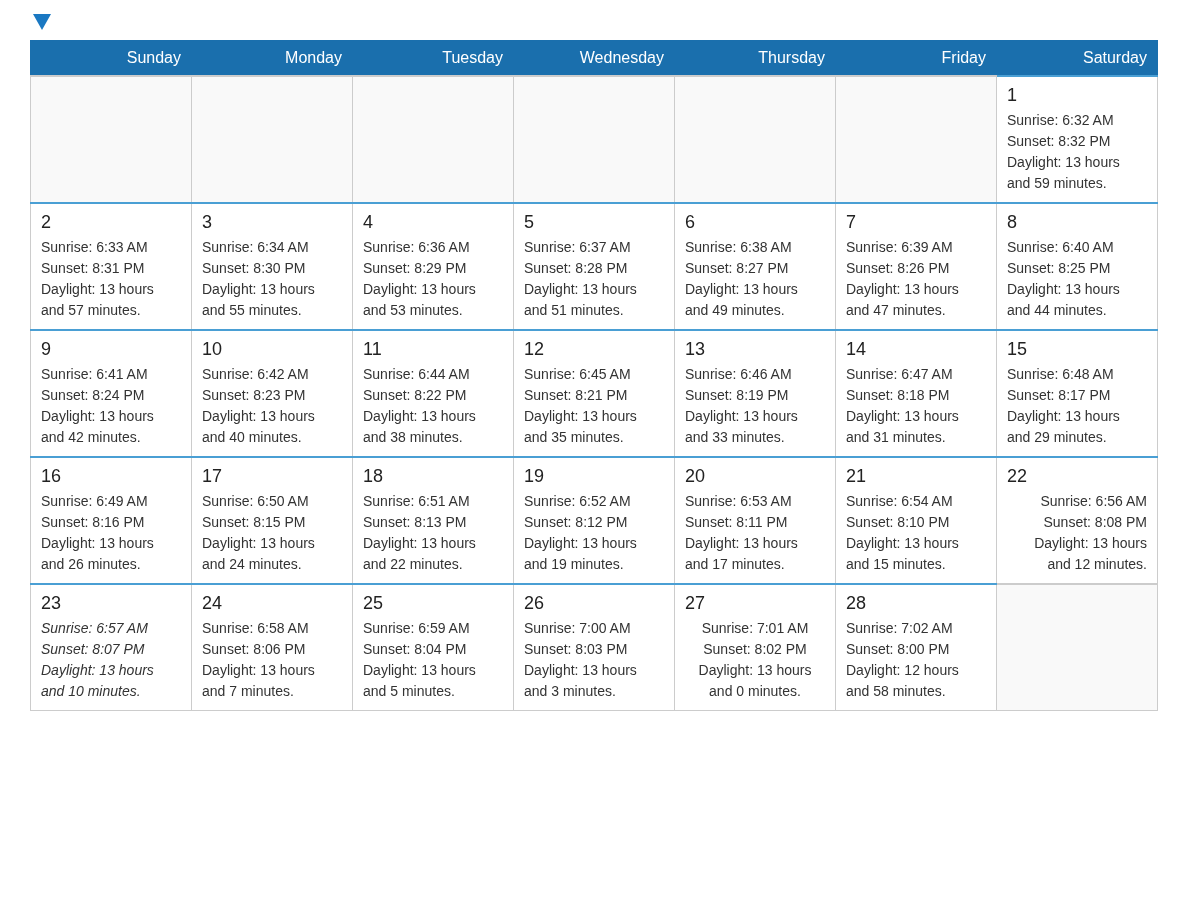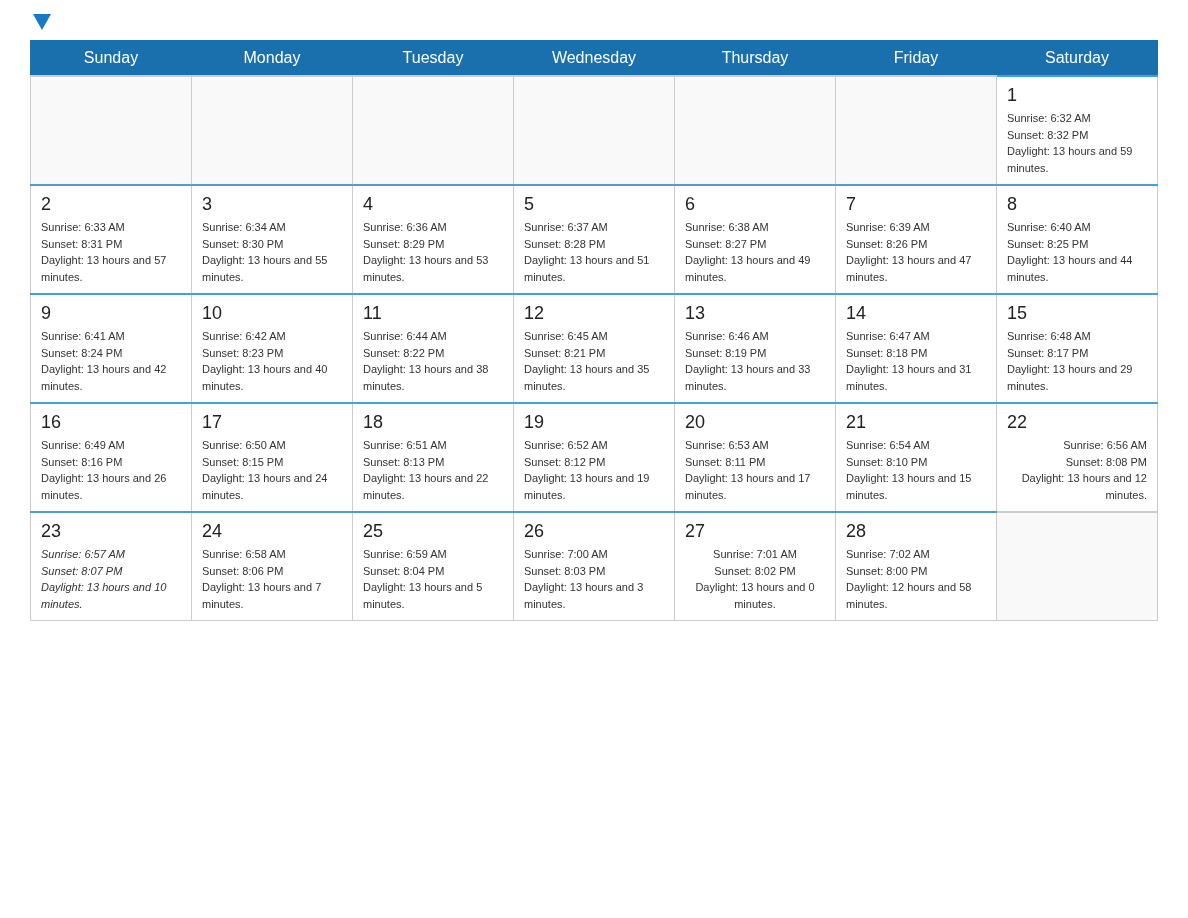--- a/index.html
+++ b/index.html
@@ -44,21 +44,21 @@
       width: 100%;
       border-collapse: collapse;
       margin-top: 10px;
     }
     .calendar th {
       background-color: #1a6fad;
       color: #fff;
       font-size: 16px;
       font-weight: normal;
       padding: 8px 10px;
-      text-align: center;
+      text-align: right;
       border: 1px solid #1a6fad;
     }
     .calendar td {
       vertical-align: top;
       padding: 8px 10px;
       border: 1px solid #ccc;
       border-top: 2px solid #4a9fd4;
       width: calc(100% / 7);
       min-height: 100px;
       font-size: 13px;
@@ -69,21 +69,21 @@
       background: #f9f9f9;
       border-top: 2px solid #ccc;
     }
     .day-number {
       font-size: 18px;
       color: #222;
       font-weight: normal;
       margin-bottom: 4px;
     }
     .day-info {
-      font-size: 11px;
+      font-size: 14px;
       color: #333;
       line-height: 1.5;
     }
     .logo-wrapper {
       display: flex;
       flex-direction: column;
       align-items: flex-start;
     }
     .logo-row {
       display: flex;

